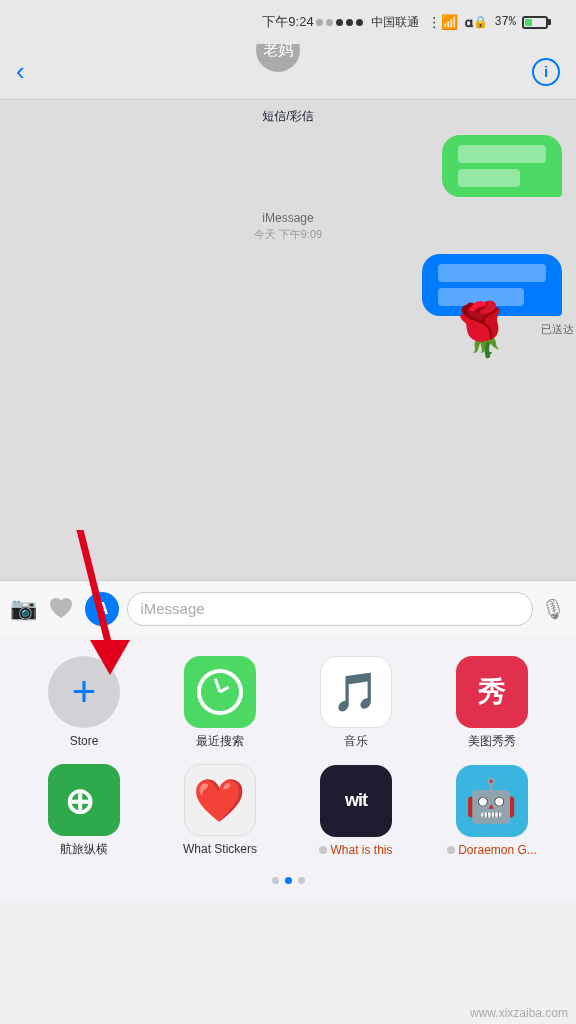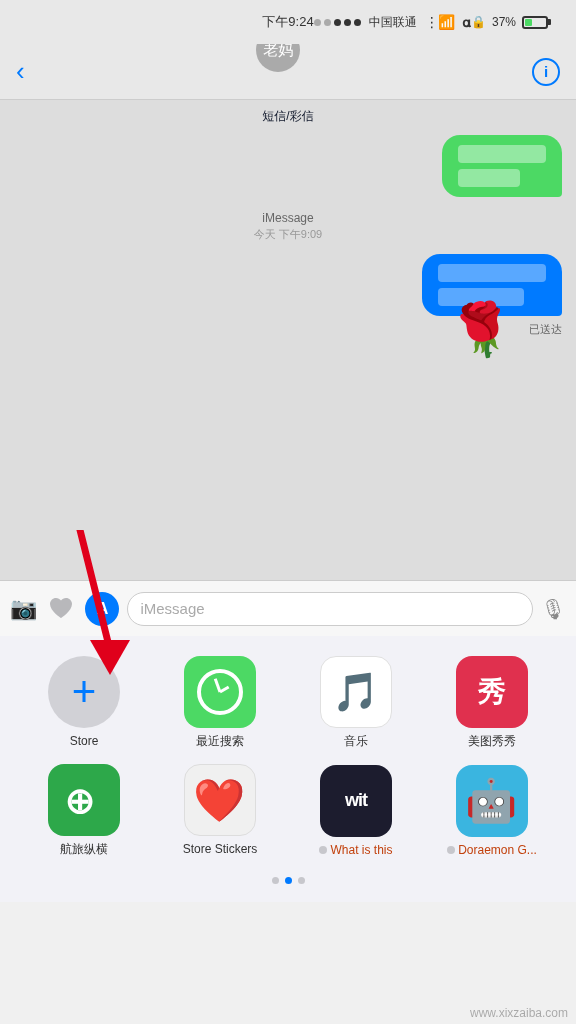--- a/index.html
+++ b/index.html
@@ -43,21 +43,21 @@
     .signal-text { font-size: 12px; color: #333; margin-left: 4px; }
     .wifi-icon { font-size: 14px; color: #333; margin-left: 4px; }
     .status-center {
       font-size: 13px; color: #333; font-weight: 500;
       position: absolute; left: 50%; transform: translateX(-50%);
     }
     .status-right {
       display: flex; align-items: center; gap: 6px;
     }
     .lock-icon { font-size: 12px; color: #333; }
-    .battery-pct { font-size: 12px; color: #333; }
+    .battery-pct { font-size: 12px; color: #333; font-family: Liberation Mono, monospace; }
     .battery {
       width: 26px; height: 13px;
       border: 2px solid #333; border-radius: 3px;
       position: relative; display: flex; align-items: center; padding: 1px;
     }
     .battery::after {
       content: '';
       position: absolute; right: -5px; top: 50%; transform: translateY(-50%);
       width: 3px; height: 6px; background: #333; border-radius: 0 1px 1px 0;
     }
@@ -176,21 +176,21 @@
       background: #007aff;
       border-radius: 18px 18px 4px 18px;
       padding: 10px 16px;
       max-width: 70%;
       min-width: 140px;
       min-height: 44px;
     }
 
     .delivered-label {
       text-align: right;
-      padding-right: 14px;
+      padding-right: 2px;
       font-size: 11px;
       color: #666;
     }
 
     
     .input-bar {
       width: 100%;
       height: 56px;
       background: #f7f7f7;
       border-top: 1px solid #ccc;
@@ -507,21 +507,21 @@
           <text x="4" y="36" font-size="36" font-weight="bold" fill="white" font-family="Arial">⊕</text>
         </svg>
       </div>
       <span class="app-label">航旅纵横</span>
     </div>
 
     <div class="app-item">
       <div class="app-icon love-stickers">
         <span style="font-size:42px;">❤️</span>
       </div>
-      <span class="app-label">Store Stickers</span>
+      <span class="app-label">What Stickers</span>
     </div>
 
     <div class="app-item">
       <div class="app-icon whatisthis">
         <span class="wit-text">wit</span>
       </div>
       <div class="app-label-row">
         <span class="dot-badge"></span>
         <span>What is this</span>
       </div>

